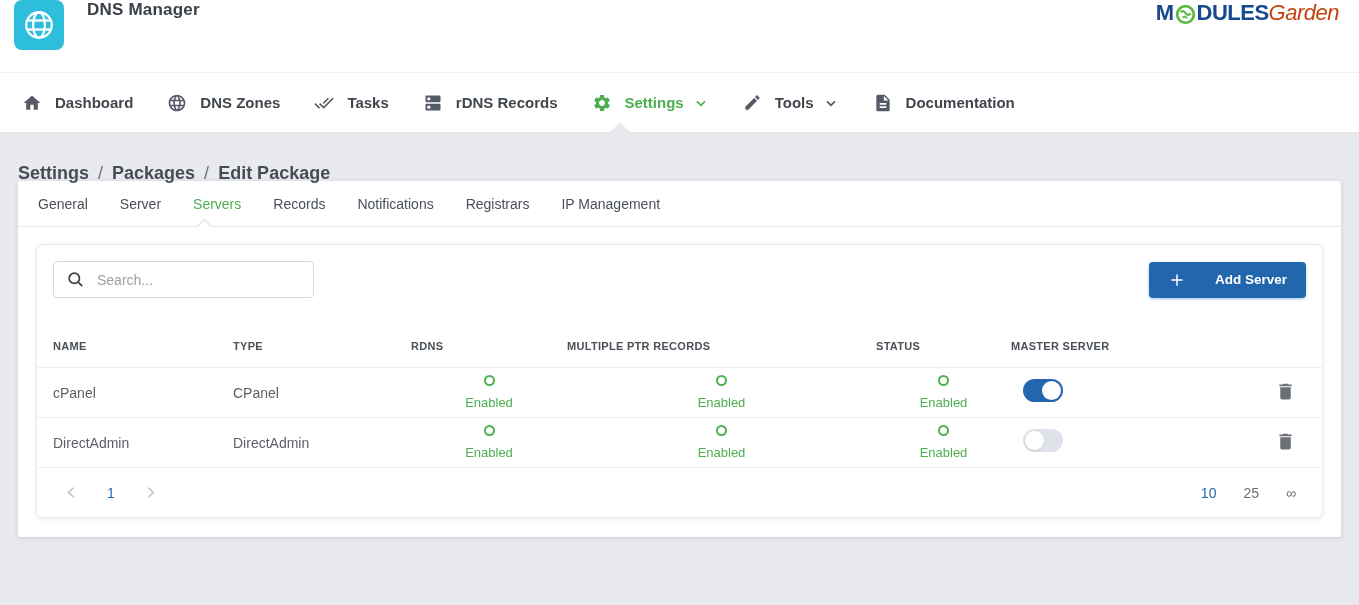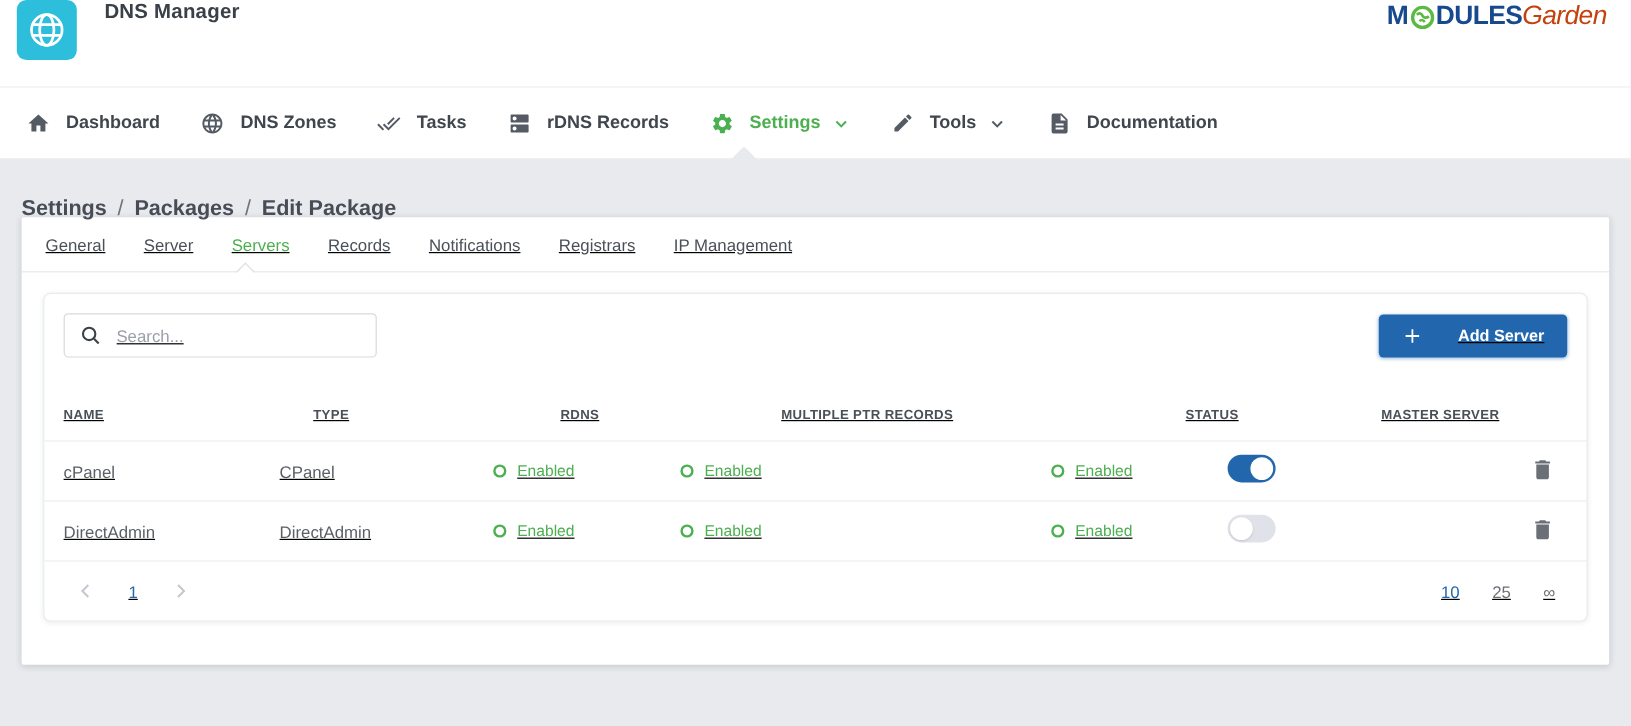--- a/index.html
+++ b/index.html
@@ -27,21 +27,21 @@
   .nav-pointer { position:absolute; bottom:-1px; left:609px; width:0; height:0;
     border-left:11px solid transparent; border-right:11px solid transparent;
     border-bottom:11px solid #e9eaee; }
 
   
   .page { padding:0 18px; }
   .breadcrumb { padding:30px 0 0 0; height:48px; font-size:18px; font-weight:bold; color:#474d56; }
   .breadcrumb .sep { color:#6d737c; font-weight:normal; padding:0 9px; }
 
   
-  .card { background:#fff; border-radius:2px; box-shadow:0 1px 5px rgba(60,64,72,.18); padding-bottom:36px;text-decoration:underline; }
+  .card { background:#fff; border-radius:2px; box-shadow:0 1px 5px rgba(60,64,72,.18); padding-bottom:19px; }
   .tabs { height:46px; display:flex; align-items:center; padding:0 4px;
     border-bottom:1px solid #e7e8ea; position:relative; }
   .tab { padding:0 16px; font-size:14px; color:#4a5058; cursor:pointer; }
   .tab.active { color:#4caf50; }
   .tab-pointer { position:absolute; left:181px; bottom:-6px; width:11px; height:11px; background:#fff;
     border-left:1px solid #dcdde0; border-top:1px solid #dcdde0; transform:rotate(45deg); }
 
   
   .panel { margin:17px 18px 0 18px; background:#fff; border:1px solid #e9ebf0; border-radius:6px;
     box-shadow:0 1px 4px rgba(60,64,72,.10); }
@@ -52,25 +52,25 @@
   .search-box input { border:none; outline:none; flex:1; font-size:14px; color:#40464e;
     font-family:"Liberation Sans", sans-serif; }
   .search-box input::placeholder { color:#9aa0a8; }
   .add-btn { height:36px; background:#2267ae; border:none; border-radius:4px; color:#fff;
     display:flex; align-items:center; gap:29px; padding:0 19px; font-size:13.5px; font-weight:bold;
     font-family:"Liberation Sans", sans-serif; cursor:pointer; box-shadow:0 1px 3px rgba(34,103,174,.4); }
 
   
   .grid-row { display:grid; grid-template-columns:180px 178px 156px 309px 135px 218px 1fr;
     align-items:center; padding:0 16px; }
-  .thead { height:44px; border-bottom:1px solid #ededf1;gap:28px; }
+  .thead { height:44px; border-bottom:1px solid #ededf1; }
   .th { font-size:11px; font-weight:bold; color:#4a5058; letter-spacing:.3px; }
   .trow { height:50px; border-bottom:1px solid #ededf1; }
   .cell { font-size:14px; color:#5a5f66; }
-  .status { display:flex; align-items:center; gap:9px; font-size:13px; color:#4caf50; }
+  .status { display:flex; align-items:center; gap:9px; font-size:13px; color:#4caf50;flex-direction:column; }
   .ring { width:11px; height:11px; border:2px solid #4caf50; border-radius:50%; flex:0 0 auto; }
   .toggle { width:40px; height:23px; border-radius:12px; position:relative; display:inline-block;
     margin-left:12px; cursor:pointer; }
   .toggle.on { background:#2267ae; }
   .toggle.off { background:#e0e2ea; }
   .toggle .knob { position:absolute; top:2px; width:19px; height:19px; border-radius:50%; background:#fff; }
   .toggle.on .knob { right:2px; }
   .toggle.off .knob { left:2px; box-shadow:0 1px 2px rgba(0,0,0,.12); }
   .actions { display:flex; justify-content:flex-end; padding-right:8px; }
   .trash-btn { background:none; border:none; cursor:pointer; color:#6b7077; padding:2px; }

